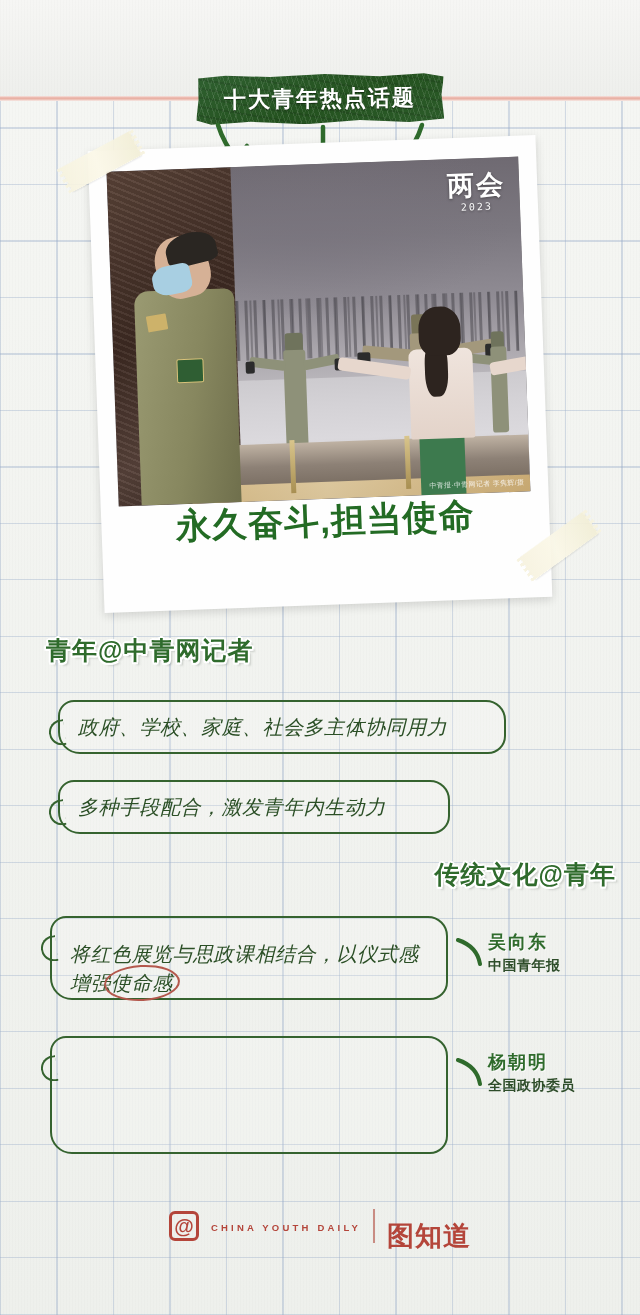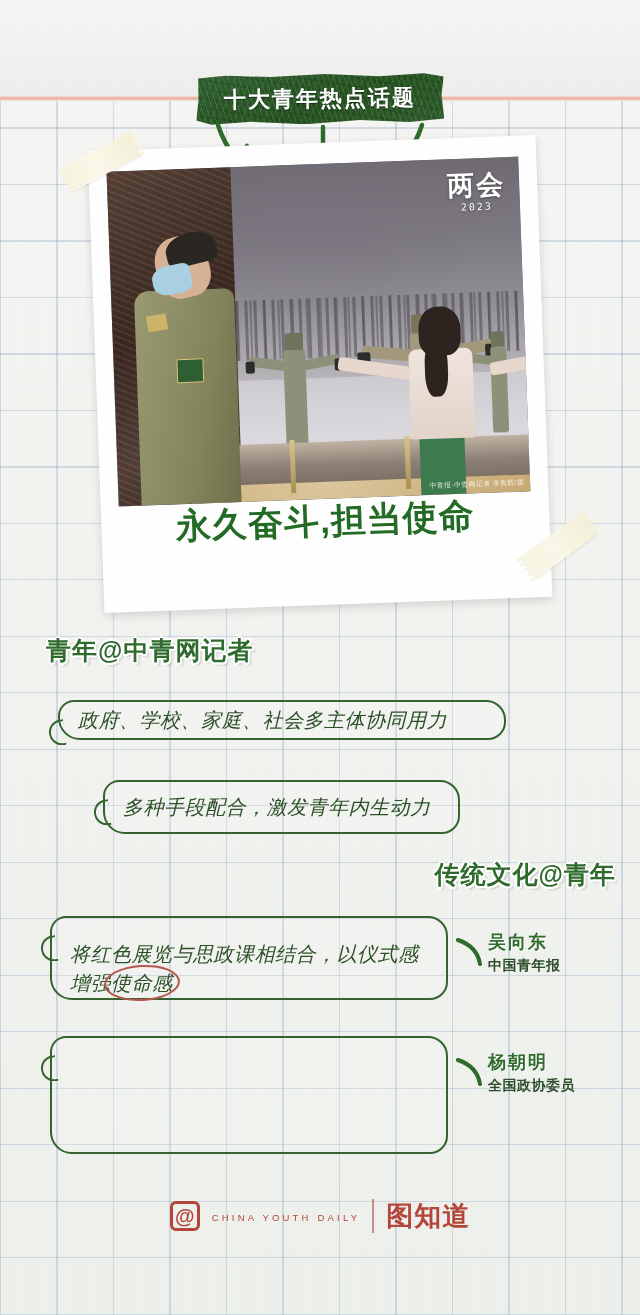--- a/index.html
+++ b/index.html
@@ -243,22 +243,22 @@
   .bubble-tail {
     position: absolute; left: -11px; top: 18px;
     width: 16px; height: 26px;
     border-left: 2.5px solid #35632f;
     border-top: 2.5px solid #35632f;
     border-bottom: 2.5px solid #35632f;
     border-radius: 14px 0 0 14px;
     transform: rotate(-8deg);
     background: transparent;
   }
-  #bubble-1 { left: 58px; top: 700px; width: 448px; height: 40px; }
-  #bubble-2 { left: 58px; top: 780px; width: 357px; height: 54px; margin-left: 45px; }
+  #bubble-1 { left: 58px; top: 700px; width: 448px; height: 54px; }
+  #bubble-2 { left: 58px; top: 780px; width: 392px; height: 54px; }
   #bubble-3 { left: 50px; top: 916px; width: 398px; height: 84px; }
   #bubble-4 { left: 50px; top: 1036px; width: 398px; height: 118px; }
   #bubble-3 .bubble-text, #bubble-4 .bubble-text { align-self: flex-start; padding-top: 10px; margin-top: 12px; }
 
   .circle-mark {
     position: relative; display: inline-block;
   }
   .circle-mark::after {
     content: ""; position: absolute;
     left: -7px; right: -7px; top: -4px; bottom: -3px;
@@ -289,24 +289,24 @@
   #logo-at {
     width: 30px; height: 30px; border: 3px solid #b4453a; border-radius: 6px;
     display: flex; align-items: center; justify-content: center;
     color: #b4453a; font-size: 20px; font-weight: bold; line-height: 1;
   }
   #logo-cn { display: flex; flex-direction: column; align-items: center; }
   #logo-cn-main {
     font-size: 27px; font-weight: bold; color: #b4453a; letter-spacing: 1px; line-height: 1.05;
   }
   #logo-cn-en {
-    font-size: 9.5px; font-weight: normal; color: #b4453a; letter-spacing: 3.2px; margin-top: 2px;
+    font-size: 9.5px; font-weight: bold; color: #b4453a; letter-spacing: 3.2px; margin-top: 2px;
   }
   #logo-div { width: 2px; height: 34px; background: #c98c83; }
-  #logo-tz { font-size: 27px; font-weight: bold; color: #b4453a; letter-spacing: 1px; }
+  #logo-tz { font-size: 27px; font-weight: bold; color: #b4453a; letter-spacing: 1px; margin-top: 20px; }
 </style>
 </head>
 <body>
 
 <div id="paper">
   <div id="paper-top"></div>
   <div id="paper-redline"></div>
   <div id="paper-grid"></div>
 </div>
 

